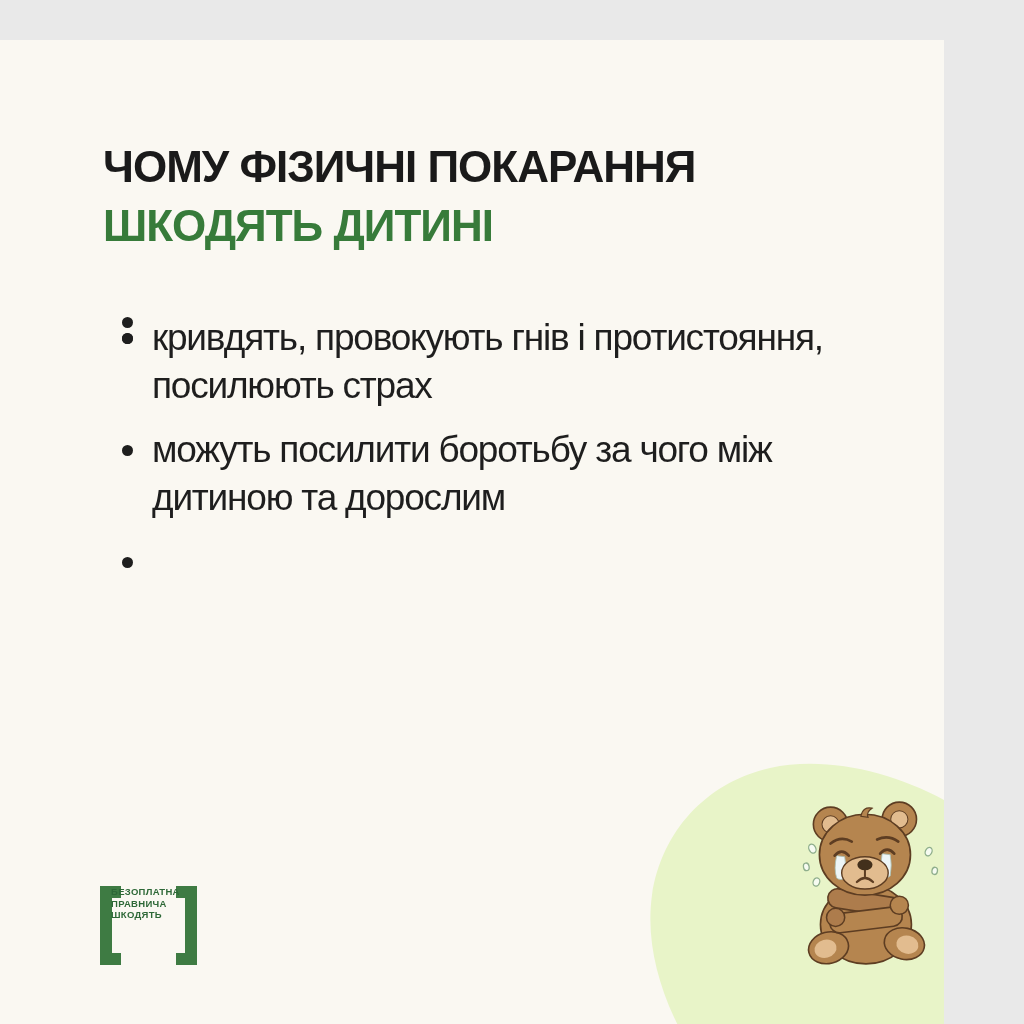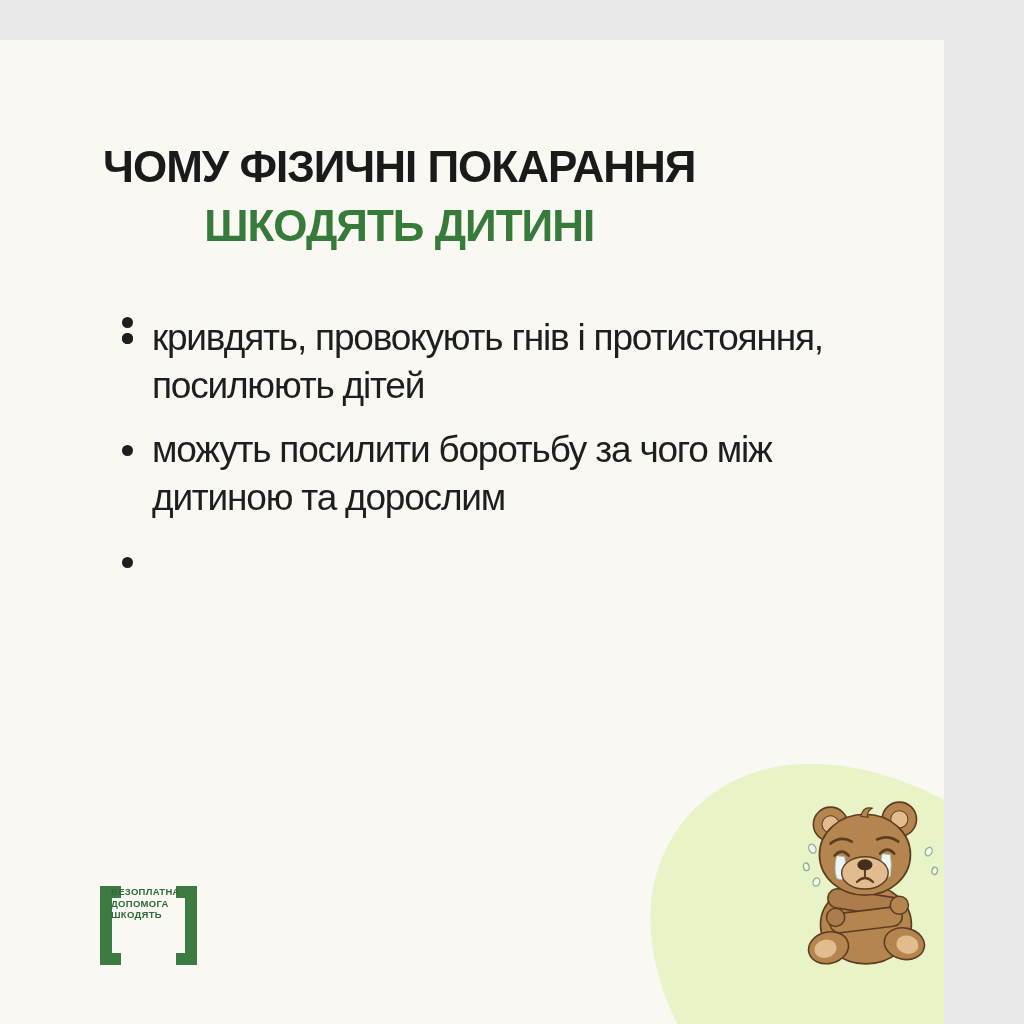--- a/index.html
+++ b/index.html
@@ -20,21 +20,21 @@
     position: absolute;
     left: 103px;
     top: 97px;
     font-weight: 800;
     font-size: 44px;
     line-height: 59px;
     letter-spacing: -1px;
   }
   .title .line { display: block; white-space: nowrap; }
   .title .line1 { color: #1A1A1A; }
-  .title .line2 { color: #377B3A; text-align: center; }
+  .title .line2 { color: #377B3A; }
 
   
   .bullets {
     position: absolute;
     left: 152px;
     top: 258px;
     width: 900px;
     list-style: none;
     color: #1E1E1E;
     font-size: 37px;
@@ -115,21 +115,21 @@
 
   <h1 class="title">
     <span class="line line1">ЧОМУ ФІЗИЧНІ ПОКАРАННЯ</span>
     <span class="line line2">ШКОДЯТЬ ДИТИНІ</span>
   </h1>
 
   <ul class="bullets">
     <li><span class="dot"></span></li>
     <li><span class="dot"></span></li>
     <li><span class="dot"></span><span>кривдять, провокують гнів і протистояння,
-посилюють дітей</span></li>
+посилюють страх</span></li>
     <li><span class="dot"></span><span>можуть посилити боротьбу за чого між
 дитиною та дорослим</span></li>
     <li><span class="dot"></span></li>
   </ul>
 
   <svg class="blob-svg" viewBox="700 700 324 324" aria-hidden="true">
     <path d="M1024,760 C970,731 905,716 850,728 C790,741 742,788 732,855 C724,912 746,972 780,1024 L1024,1024 Z" fill="#E8F4C8"></path>
   </svg>
 
   <svg class="bear-svg" viewBox="0 0 140 180" aria-hidden="true">
@@ -186,19 +186,19 @@
     <ellipse cx="65" cy="81" rx="23" ry="16" stroke="#5D3D22" stroke-width="1.4" fill="#E2BC8F"></ellipse>
     <ellipse cx="65" cy="73" rx="7.5" ry="5.5" fill="#43301C"></ellipse>
     <path d="M65,78 L65,85" stroke="#5D3D22" stroke-width="2"></path>
     <path d="M57,90 Q65,82 73,90" fill="none" stroke="#5D3D22" stroke-width="2.2" stroke-linecap="round"></path>
   </svg>
 
   <div class="logo">
     <span class="bracket left"></span>
     <div class="logo-text">
       <div>БЕЗОПЛАТНА</div>
-      <div>ДОПОМОГА</div>
+      <div>ПРАВНИЧА</div>
       <div>ШКОДЯТЬ</div>
     </div>
     <span class="bracket right"></span>
   </div>
 
 </div>
 
 </body></html>

